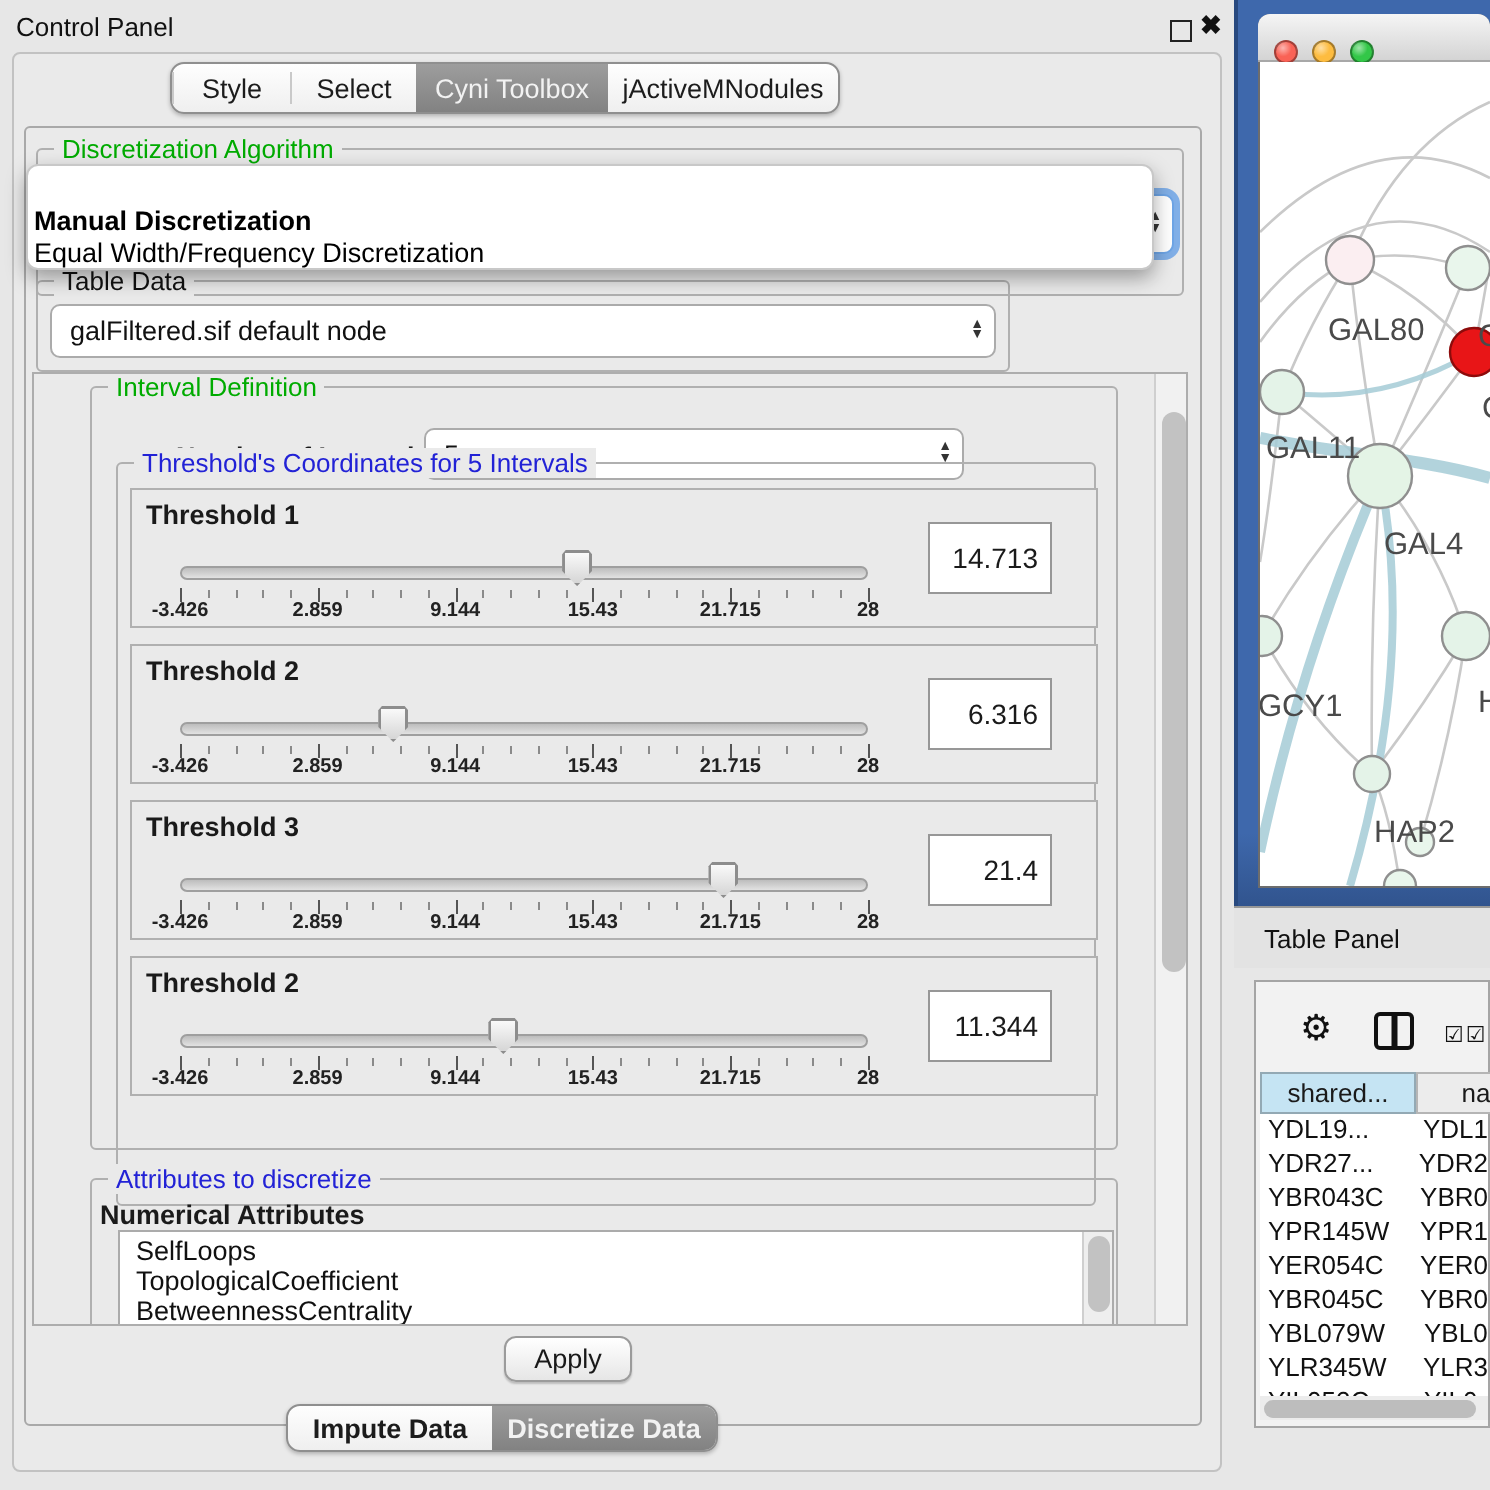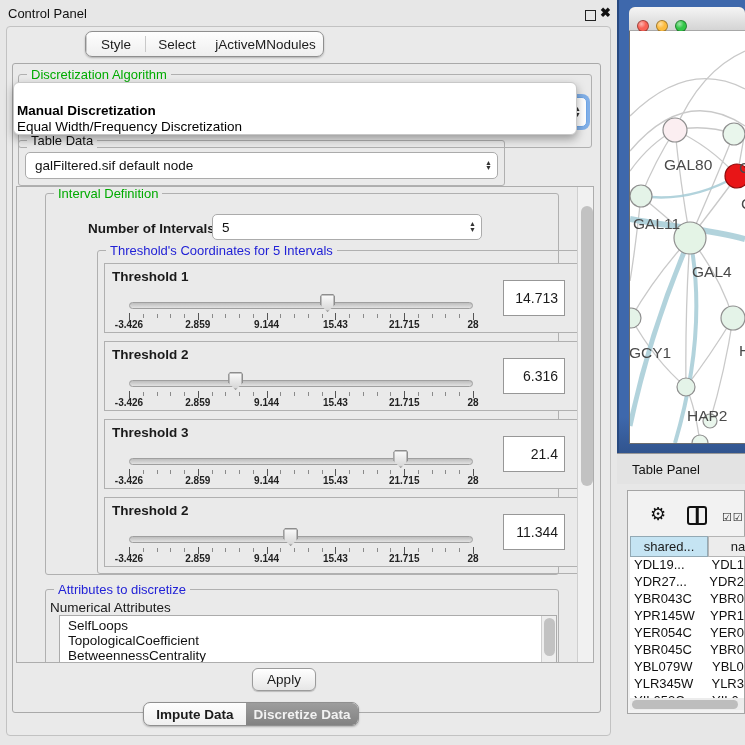--- a/index.html
+++ b/index.html
@@ -135,20 +135,23 @@
 
   <div class="seg top" id="topTabs" style="left:85px; top:31px;">
       <div class="vsep"></div>
       <div class="item" style="width: 58px;">
         <span>Style</span>
       </div>
       <div class="vsep"></div>
       <div class="item" style="width: 62px;">
         <span>Select</span>
       </div>
+      <div class="item sel" style="width: 96px;">
+        <span>Cyni Toolbox</span>
+      </div>
       <div class="item" style="width: 115px;">
         <span>jActiveMNodules</span>
       </div>
     </div>
 
   <div class="content-panel"></div>
 
   <div class="group" style="left:18px; top:74px; width:574px; height:74px;">
     <span class="gtitle green">Discretization Algorithm</span>
     <div class="combo focused" style="left:8px; top:22px; width:560px; height:30px;">
@@ -172,21 +175,21 @@
   <div class="scrollpane">
 
     <div class="group" style="left:28px; top:6px; width:514px; height:382px;">
       <span class="gtitle green">Interval Definition</span>
       <div style="position:absolute; left:42px; top:27px; font-weight:bold; font-size:13.5px;">Number of Intervals</div>
       <div class="combo" style="left:166px; top:20px; width:270px; height:26px;">
         <span>5</span>
         <span class="spin">▲<br>▼</span>
       </div>
 
-      <div class="group" style="left:12px; top:56px; width:490px; height:324px;margin-left:39px;">
+      <div class="group" style="left:12px; top:37px; width:490px; height:372px;">
         <span class="gtitle blue">Threshold's Coordinates for 5 Intervals</span>
         <div id="thresholdBlocks">
             <div class="tblock" style="left: 6px; top: 12px;">
               <div class="tlabel">Threshold 1</div>
               <div class="track"></div>
               <div class="tick" style="left: 24px; top: 49px; height: 7px;"></div>
               <div class="ticklab" style="left: 2px;">-3.426</div>
               <div class="tick" style="left: 37.76px; top: 50px; height: 4px; background: rgb(138, 138, 138);"></div>
               <div class="tick" style="left: 51.52px; top: 50px; height: 4px; background: rgb(138, 138, 138);"></div>
               <div class="tick" style="left: 65.28px; top: 50px; height: 4px; background: rgb(138, 138, 138);"></div>
@@ -333,21 +336,21 @@
               <div class="ticklab" style="left: 346px;">28</div>
               <div class="thumb" style="left: 178.178px;"></div>
               <div class="valbox">11.344</div>
             </div>
           </div>
       </div>
     </div>
 
     <div class="group" style="left:28px; top:402px; width:514px; height:90px;">
       <span class="gtitle blue">Attributes to discretize</span>
-      <div style="position:absolute; left:4px; top:10px; font-weight:normal; font-size:13.5px;">Numerical Attributes</div>
+      <div style="position:absolute; left:4px; top:10px; font-weight:bold; font-size:13.5px;">Numerical Attributes</div>
     </div>
     <div class="attr-list" style="left:42px; top:428px;" id="attrList">
         <div class="li">SelfLoops</div>
         <div class="li">TopologicalCoefficient</div>
         <div class="li">BetweennessCentrality</div>
       </div>
     <div class="vsb-track" style="left:524px; top:429px; width:15px; height:47px; background:#eee;">
       <div class="vsb-thumb" style="left:2px; top:2px; width:11px; height:38px;"></div>
     </div>
 

